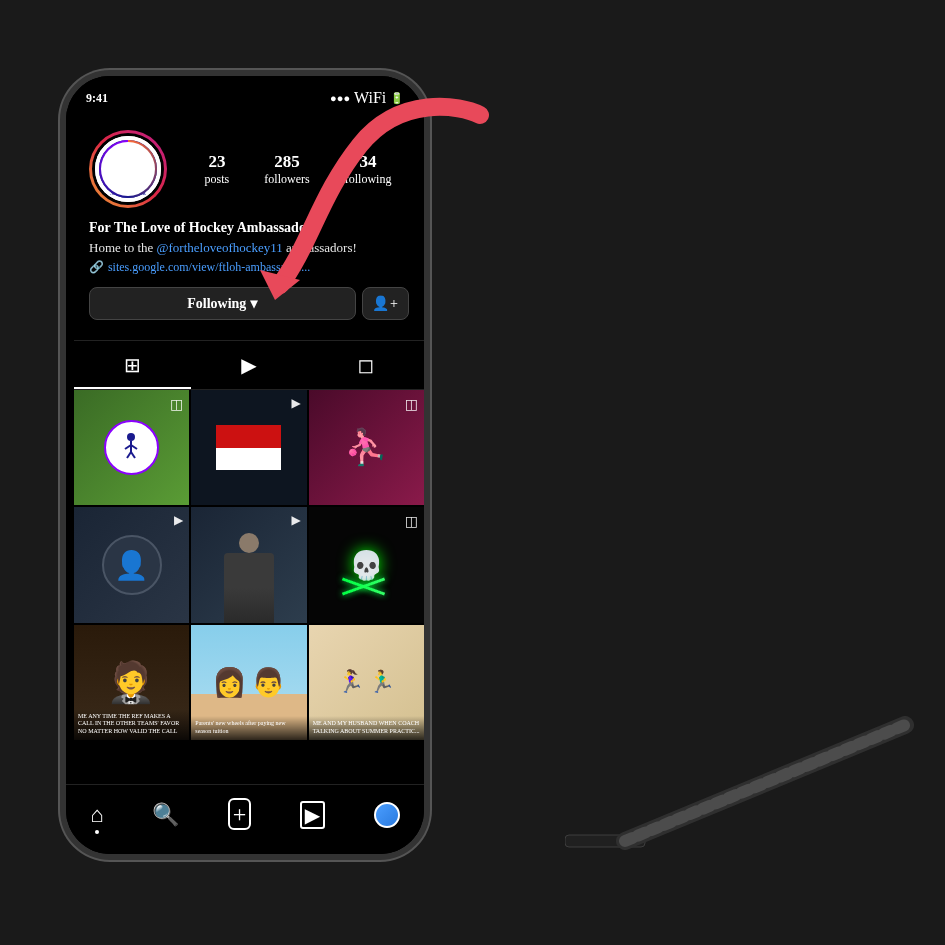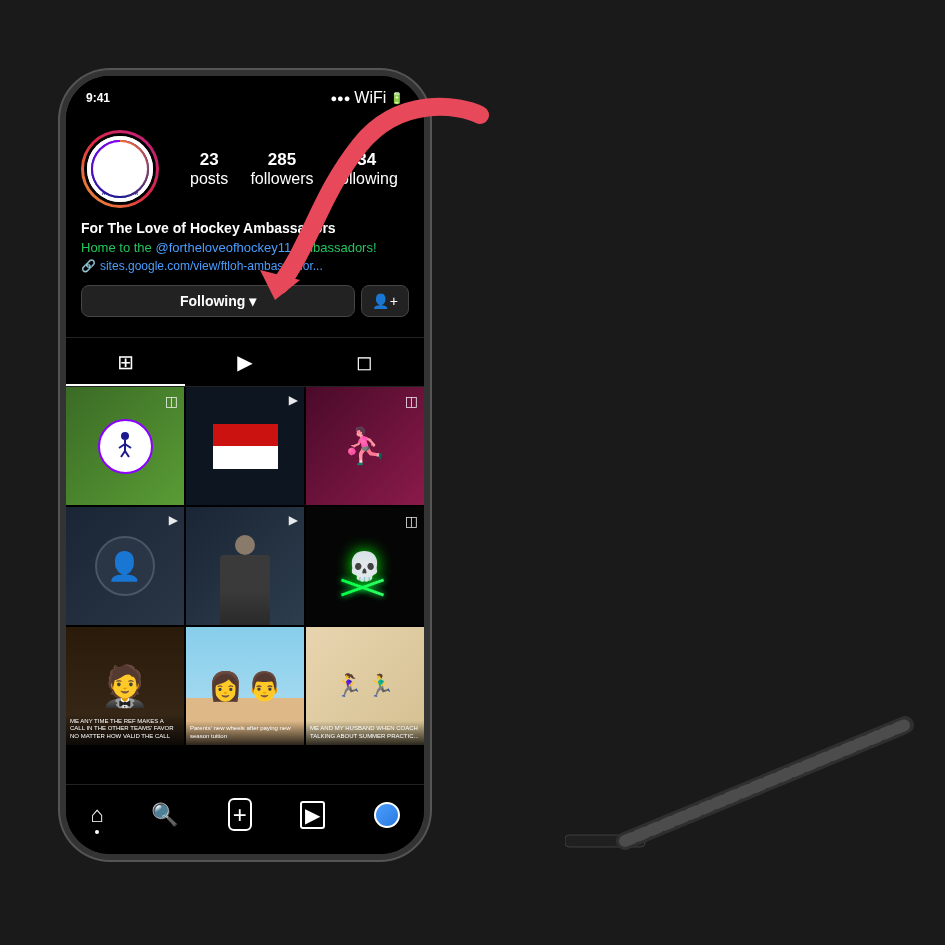--- a/index.html
+++ b/index.html
@@ -32,20 +32,21 @@
 
     .phone-screen {
       position: absolute;
       top: 0;
       left: 0;
       right: 0;
       bottom: 0;
       background: #000;
       border-radius: 28px;
       overflow: hidden;
+      font-family: Liberation Serif, serif;
     }
 
     
     .status-bar {
       height: 44px;
       background: #000;
       display: flex;
       align-items: center;
       justify-content: space-between;
       padding: 0 20px;
@@ -135,38 +136,38 @@
     }
 
     .stat-number {
       color: #fff;
       font-size: 17px;
       font-weight: 700;
     }
 
     .stat-label {
       color: #fff;
-      font-size: 16px;
+      font-size: 12px;
     }
 
     .profile-name {
       color: #fff;
       font-size: 14px;
       font-weight: 600;
       margin-bottom: 4px;
     }
 
     .profile-bio {
       color: #fff;
       font-size: 13px;
       margin-bottom: 4px;
     }
 
     .profile-bio span {
-      color: #22c55e;
+      color: #e5e5e5;
     }
 
     .profile-link {
       color: #4a9eff;
       font-size: 12px;
       margin-bottom: 12px;
       display: flex;
       align-items: center;
       gap: 4px;
     }
@@ -327,20 +328,21 @@
     }
 
     .skull-sim {
       font-size: 28px;
       filter: drop-shadow(0 0 8px lime);
     }
 
     .scrollable-content {
       overflow-y: auto;
       height: calc(100% - 44px - 70px);
+      padding-left: 8px;
     }
 
     .scrollable-content::-webkit-scrollbar { display: none; }
   </style>
 </head>
 <body>
 
 <svg class="arrow-svg" viewBox="0 0 280 220" fill="none" xmlns="http://www.w3.org/2000/svg">
   <path d="M260 30 C240 20, 180 10, 140 60 C100 110, 90 160, 60 200" stroke="#e8495a" stroke-width="18" stroke-linecap="round" fill="none"></path>
   <polygon points="40,185 55,215 80,195" fill="#e8495a"></polygon>

